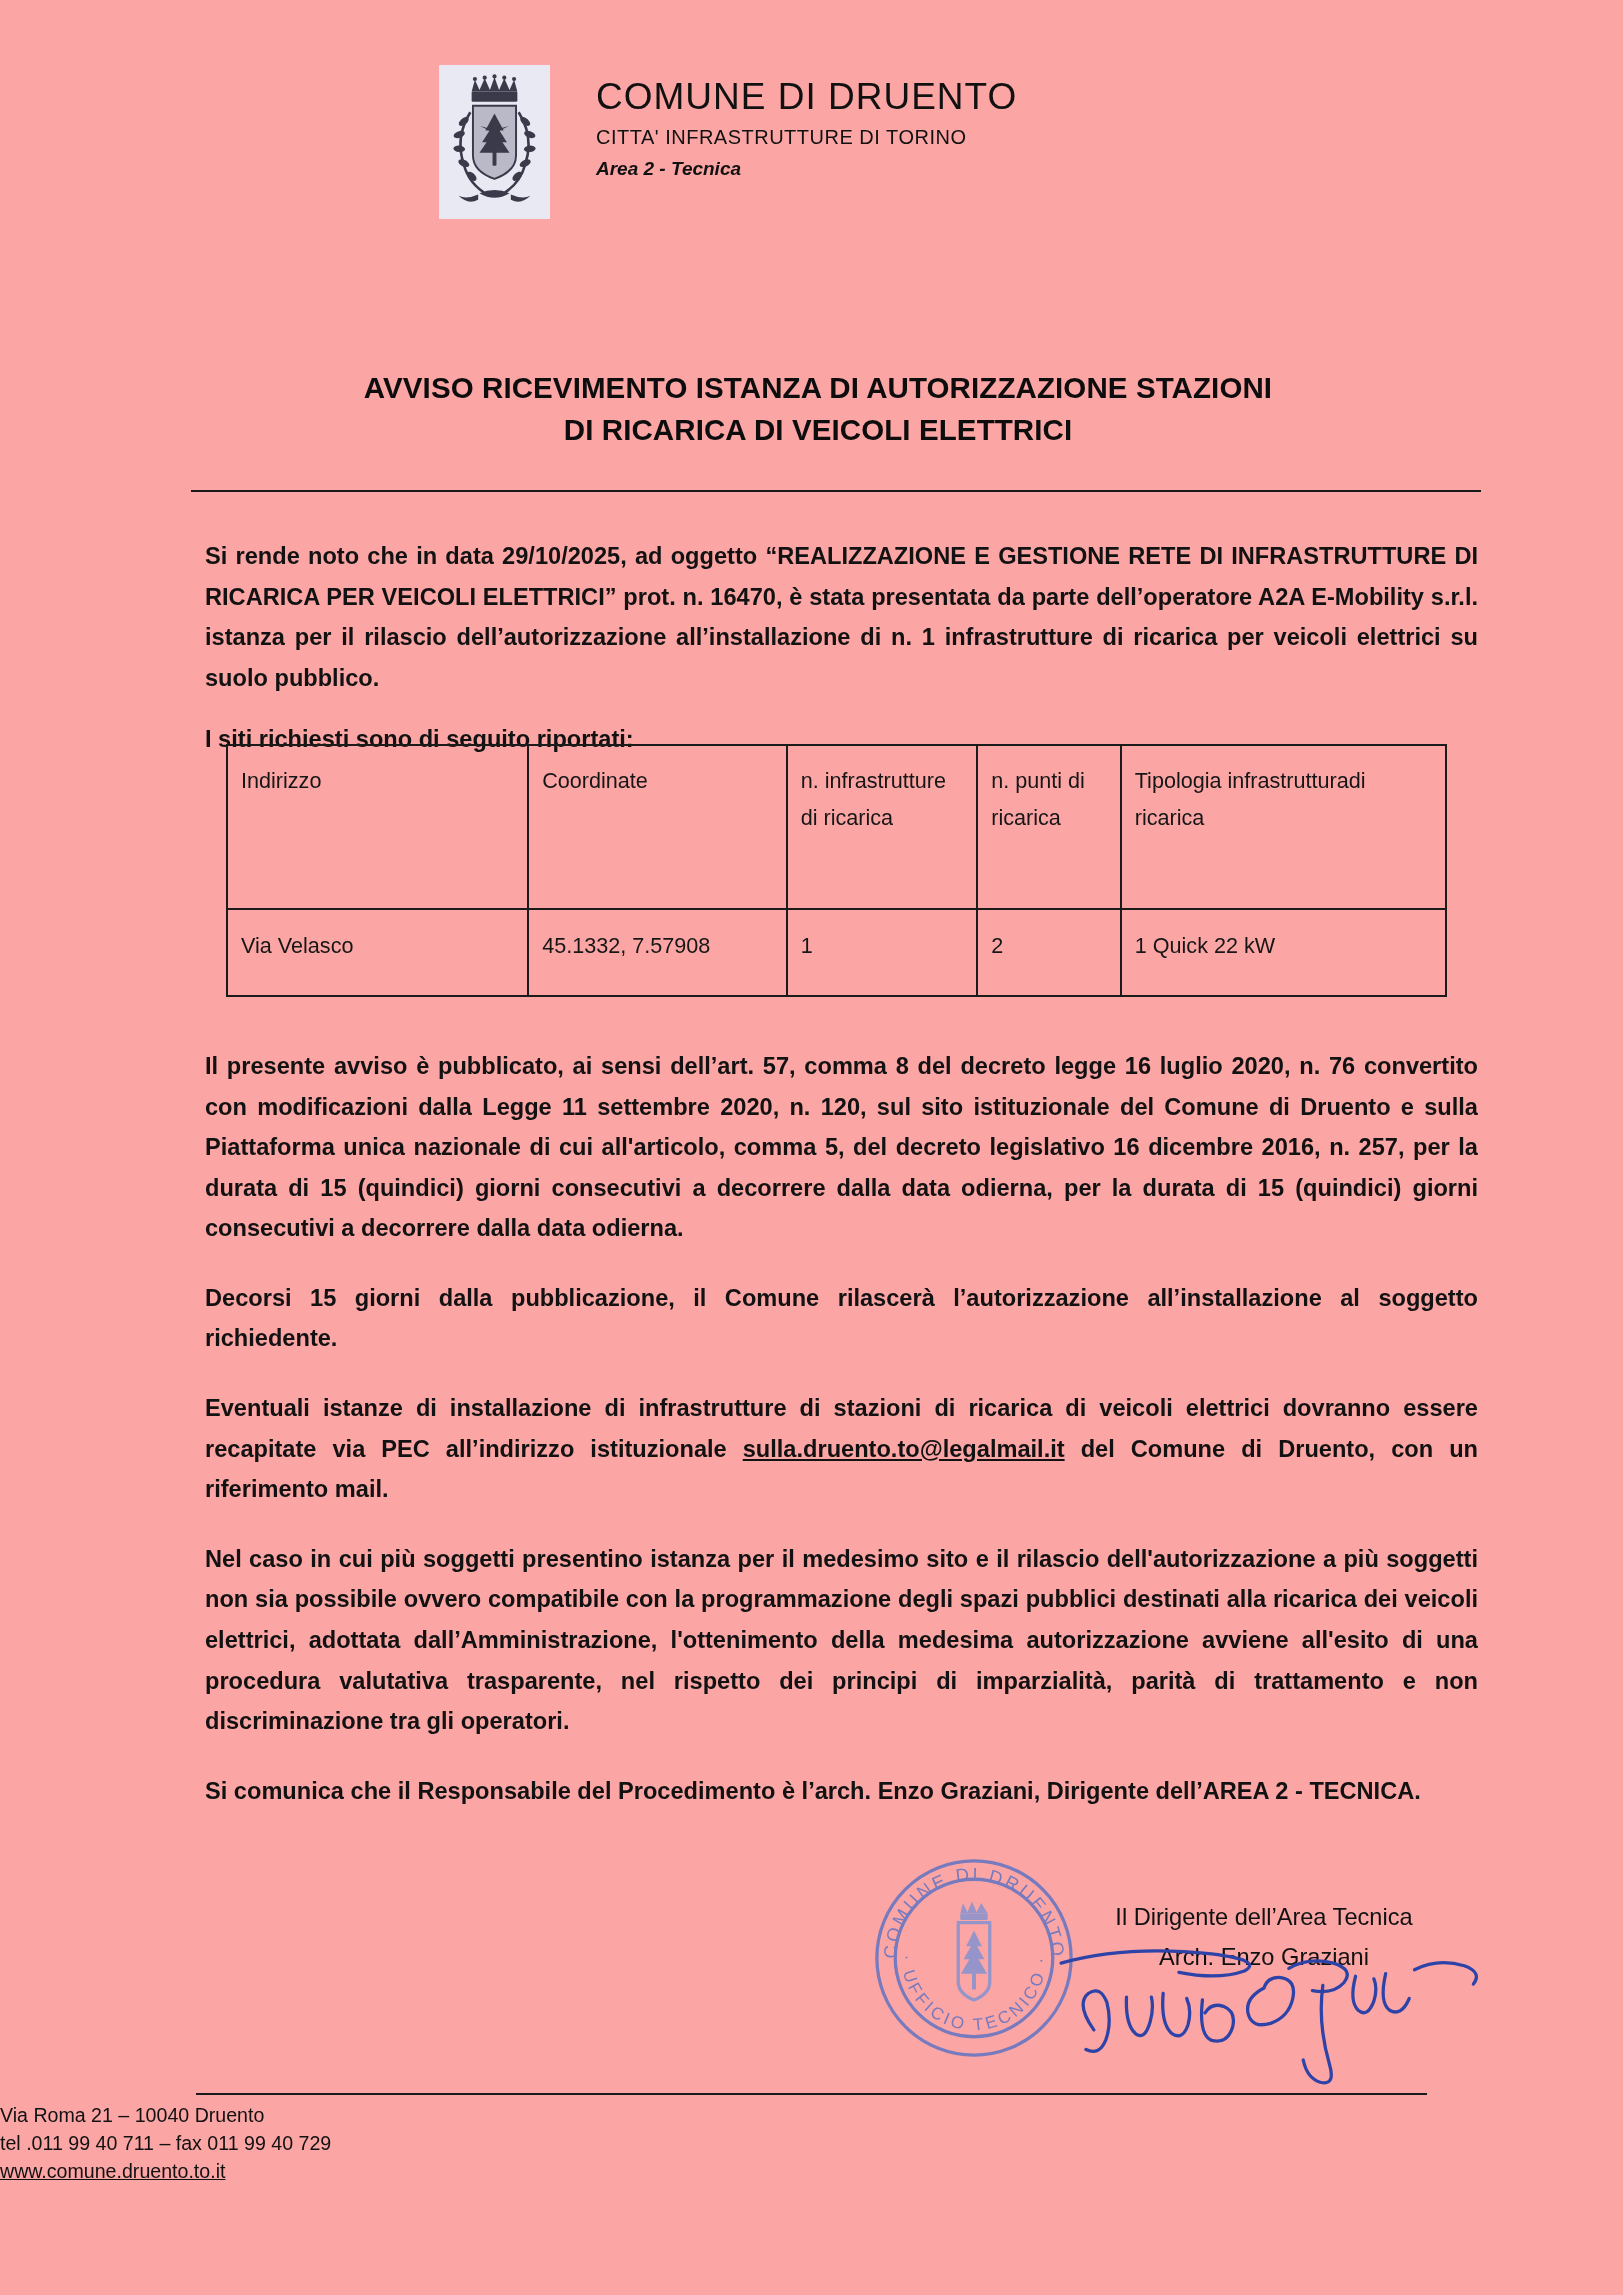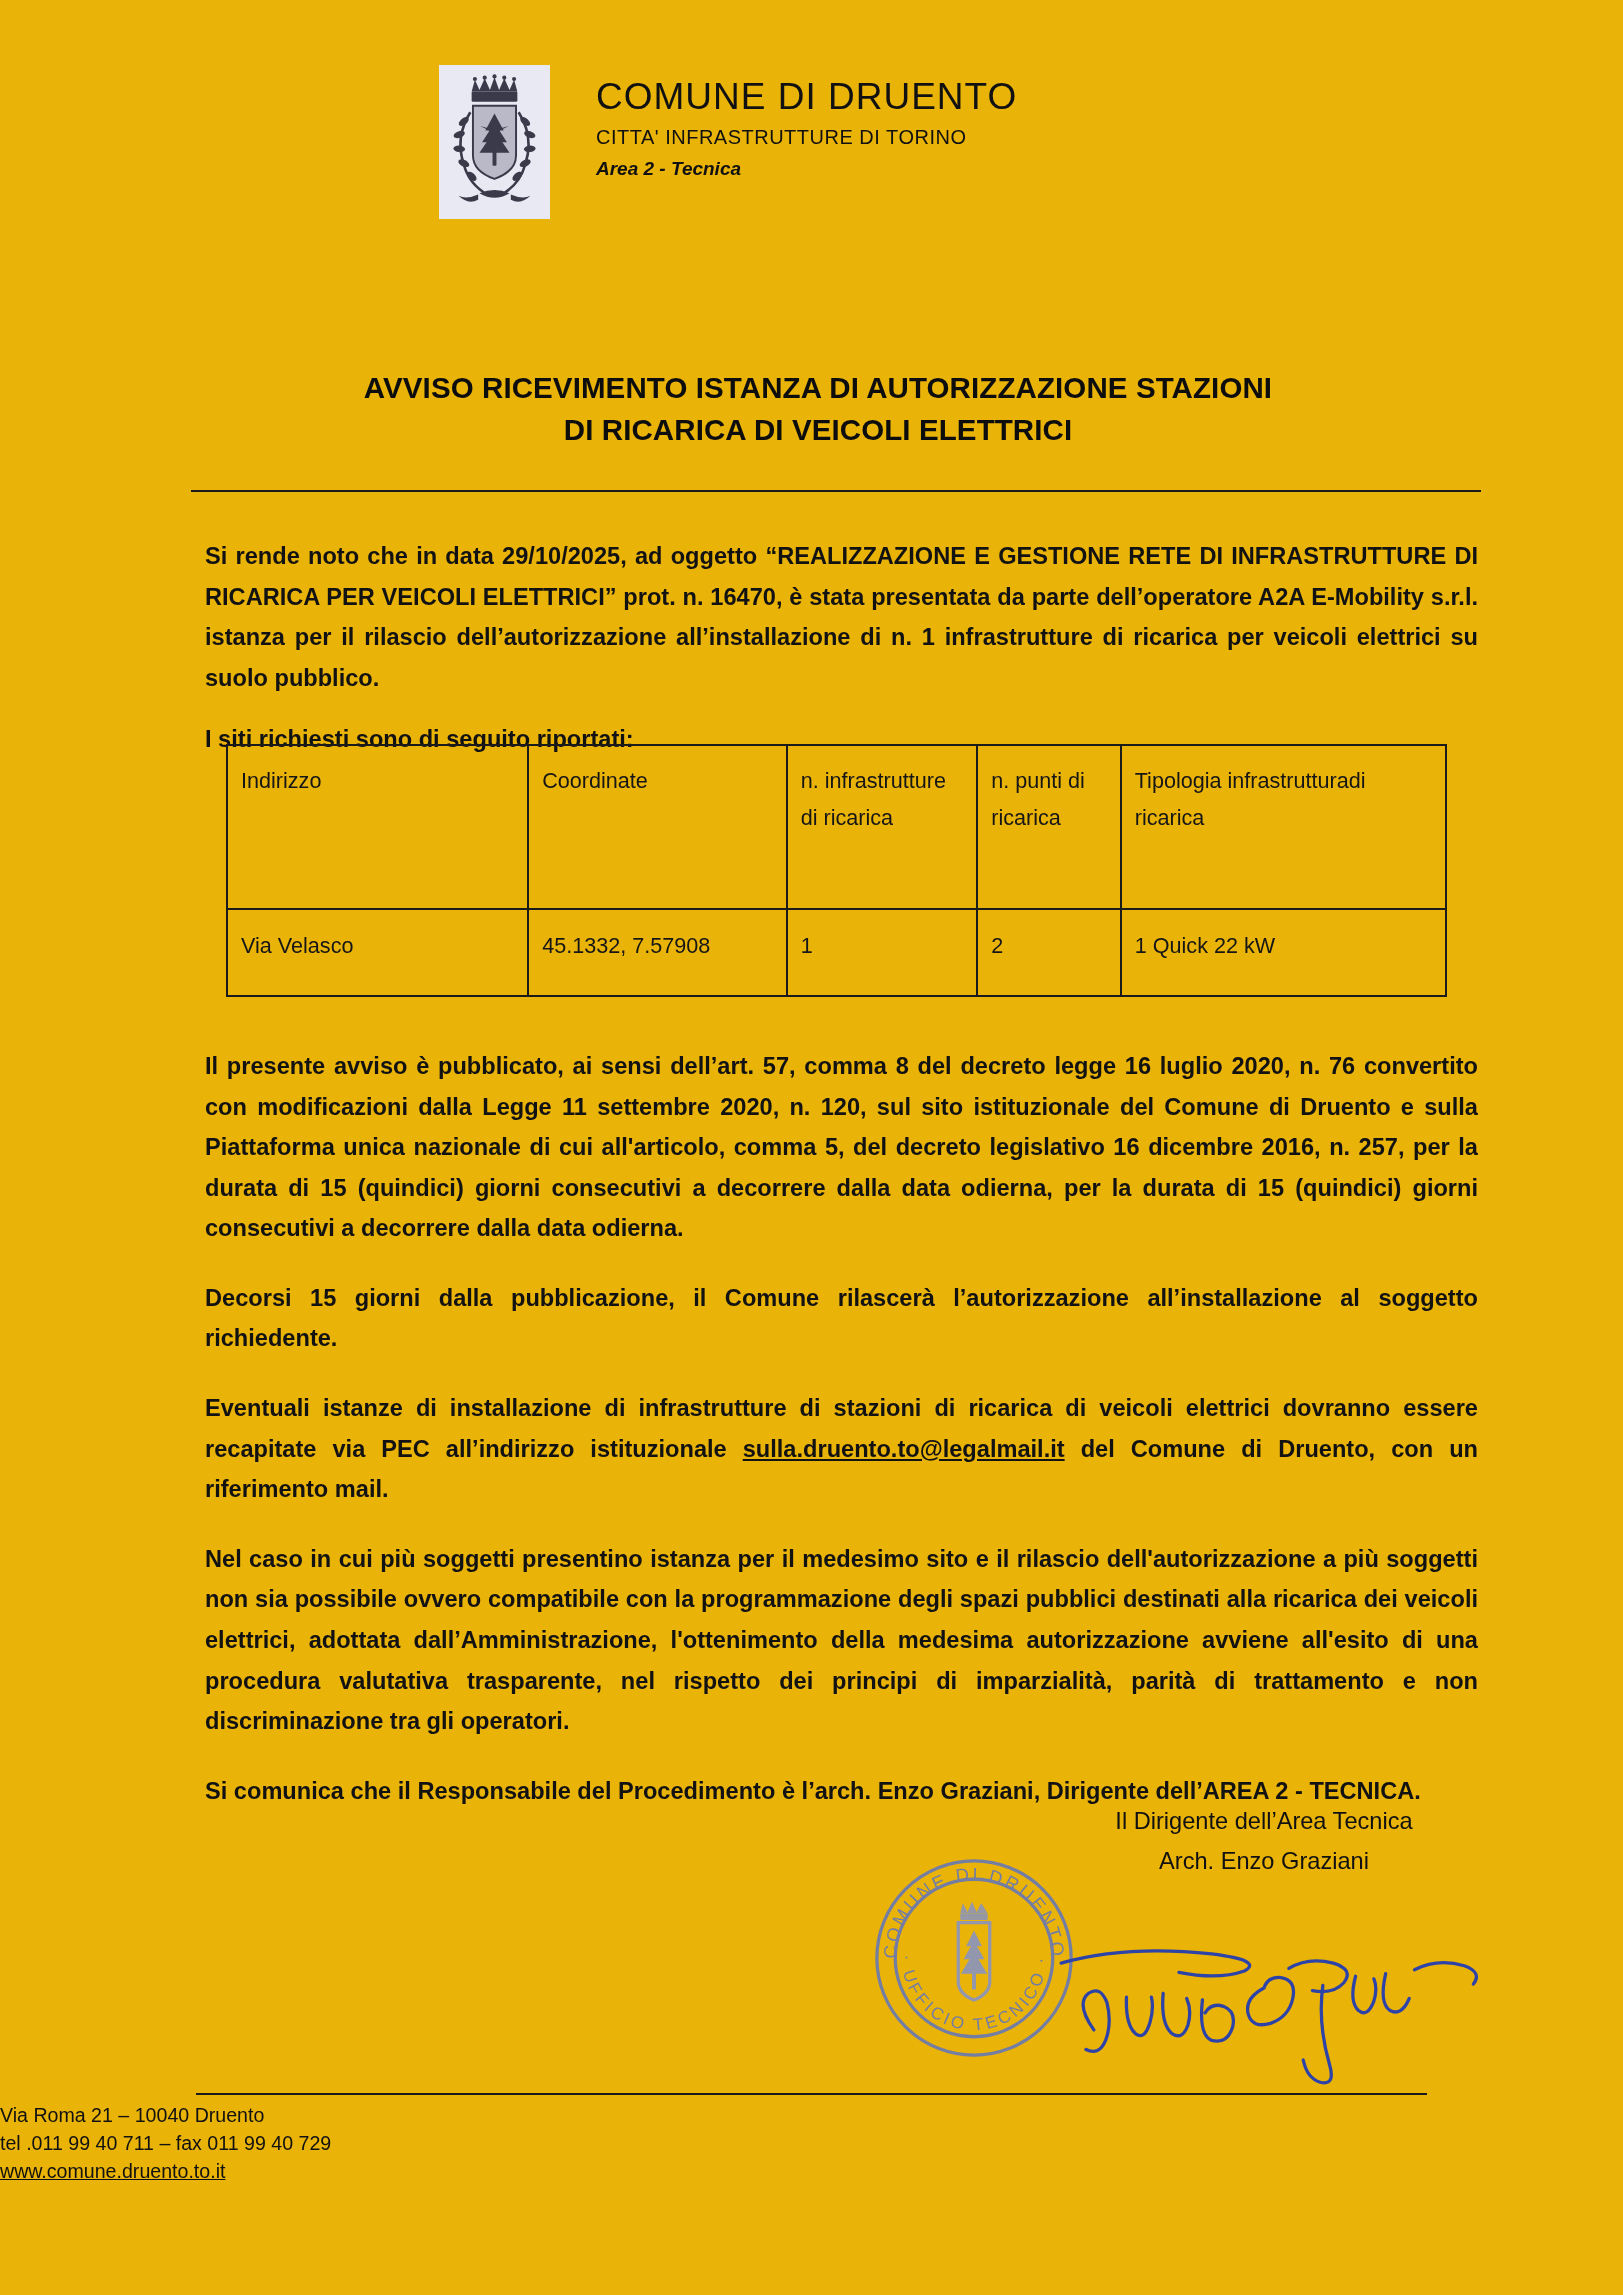--- a/index.html
+++ b/index.html
@@ -8,21 +8,21 @@
     background: #ffffff;
   }
   body {
     font-family: "Liberation Sans", sans-serif;
     color: #111111;
   }
   .page {
     position: relative;
     width: 1624px;
     height: 2295px;
-    background: #eab308;
+    background: #fca5a5;
     overflow: hidden;
   }
 
   
   .header {
     position: absolute;
     left: 0;
     top: 65px;
     width: 1624px;
     display: flex;
@@ -138,21 +138,21 @@
     top: 1853px;
     width: 210px;
     height: 210px;
     opacity: 0.82;
   }
   .stamp svg { display: block; width: 100%; height: 100%; }
 
   .sign-block {
     position: absolute;
     left: 1061px;
-    top: 1803px;
+    top: 1899px;
     width: 406px;
     text-align: center;
     font-size: 23.6px;
     line-height: 1.6;
     color: #111;
   }
   .sign-name { margin-top: 2.6px; }
 
   .signature-ink {
     position: absolute;

